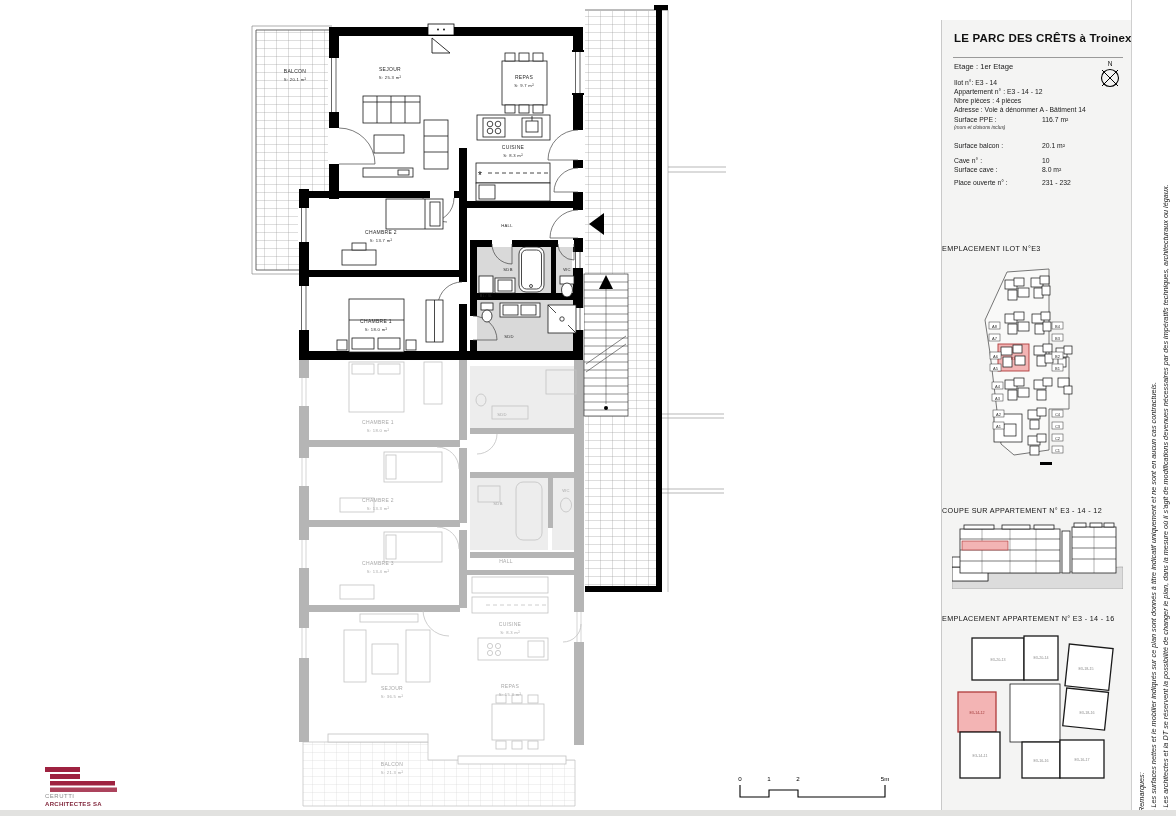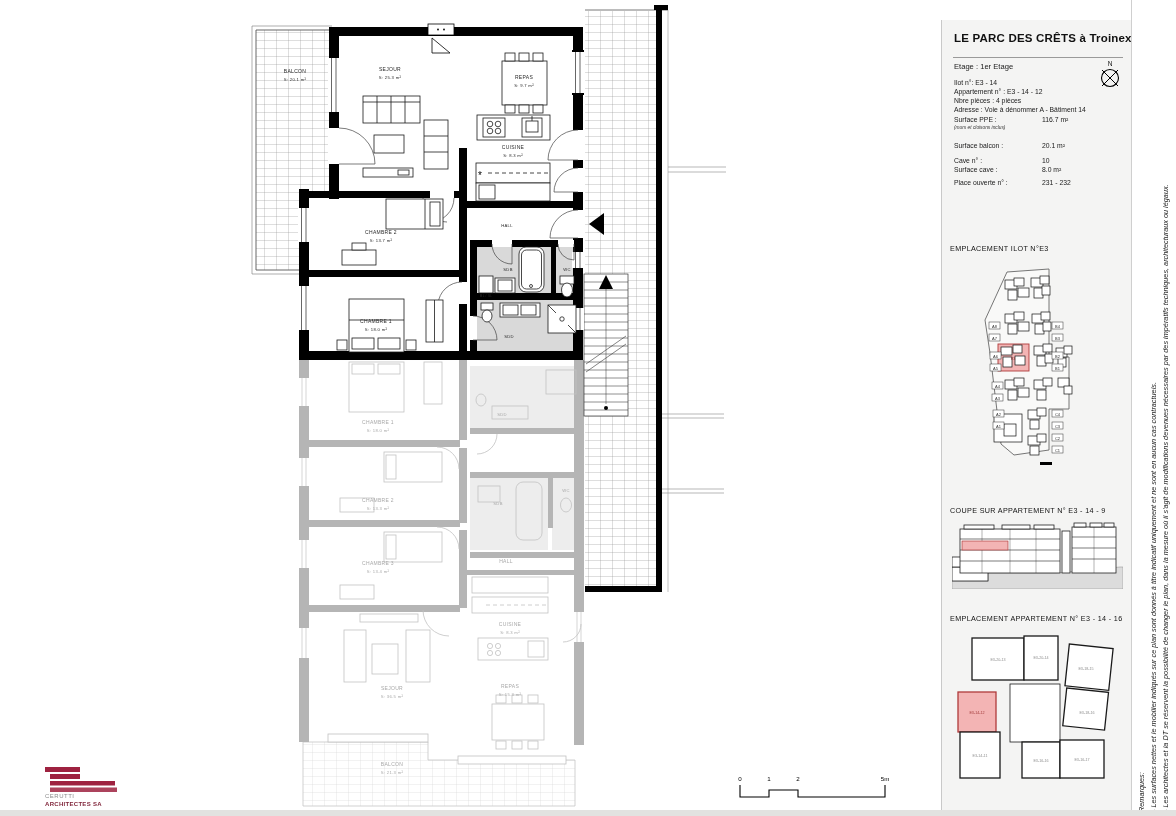--- a/index.html
+++ b/index.html
@@ -28,21 +28,21 @@
   }
   .sb-title{position:absolute;left:12px;top:12px;font-size:11.5px;font-weight:bold;color:#111;letter-spacing:.2px;}
   .sb-rule{position:absolute;left:11px;right:9px;top:37px;border-top:1px solid #9a9a9a;}
   .sb-etage{position:absolute;left:12px;top:42px;font-size:7.6px;font-weight:normal;}
   .compass{position:absolute;right:9px;top:38px;}
   .sb-info{position:absolute;left:12px;top:58px;width:150px;font-size:6.8px;line-height:9px;}
   .srow{position:absolute;left:12px;width:168px;font-size:6.8px;}
   .srow .lab{display:inline-block;width:88px;}
   .srow .val{display:inline-block;}
   .sb-note{position:absolute;left:12px;top:105px;font-size:4.8px;font-style:italic;color:#333;}
-  .sb-h2{position:absolute;left:8px;font-size:7.2px;letter-spacing:.35px;color:#111;}
+  .sb-h2{position:absolute;left:0;font-size:7.2px;letter-spacing:.35px;color:#111;}
   .sb-svg{position:absolute;left:10px;}
   .published{position:absolute;right:12px;bottom:8px;font-size:6.4px;color:#222;}
 
   
   .remarks{position:absolute;right:0;top:0;width:44px;height:816px;background:#fff;border-left:1px solid #cfcfcf;}
   .rrot{
     position:absolute;left:4px;top:812px;width:806px;
     transform-origin:0 0;transform:rotate(-90deg);
     font-size:7.3px;font-style:italic;color:#222;line-height:11.8px;white-space:nowrap;
   }
@@ -555,21 +555,21 @@
         <text x="105.5" y="157.5">C4</text>
         <text x="105.5" y="169.5">C3</text>
         <text x="105.5" y="181.5">C2</text>
         <text x="105.5" y="193.5">C1</text>
       </g>
     </g>
     <text x="61" y="102" font-size="3.6" fill="#8a3030" text-anchor="middle">E3</text>
     <rect x="88" y="204" width="12" height="3" fill="#000"></rect>
   </svg>
 
-  <div class="sb-h2" style="top:486px">COUPE SUR APPARTEMENT N° E3 - 14 - 9</div>
+  <div class="sb-h2" style="top:486px">COUPE SUR APPARTEMENT N° E3 - 14 - 12</div>
   <svg class="sb-svg" style="top:497px" width="171" height="72" viewBox="0 0 171 72">
     <path d="M0,64 H36 V56 H104 L168,50 H171 V72 H0 Z" fill="#dcdcdc" stroke="#888" stroke-width="0.5"></path>
     <rect x="0" y="50" width="36" height="14" fill="#fff" stroke="#222" stroke-width="0.8"></rect>
     <rect x="0" y="40" width="36" height="10" fill="#fff" stroke="#222" stroke-width="0.8"></rect>
     <g fill="#fff" stroke="#222" stroke-width="0.8">
       <rect x="8" y="12" width="100" height="44"></rect>
       <rect x="12" y="8" width="30" height="4"></rect>
         <rect x="50" y="8" width="28" height="4"></rect>
         <rect x="82" y="8" width="20" height="4"></rect>
       <rect x="120" y="10" width="44" height="46"></rect>

